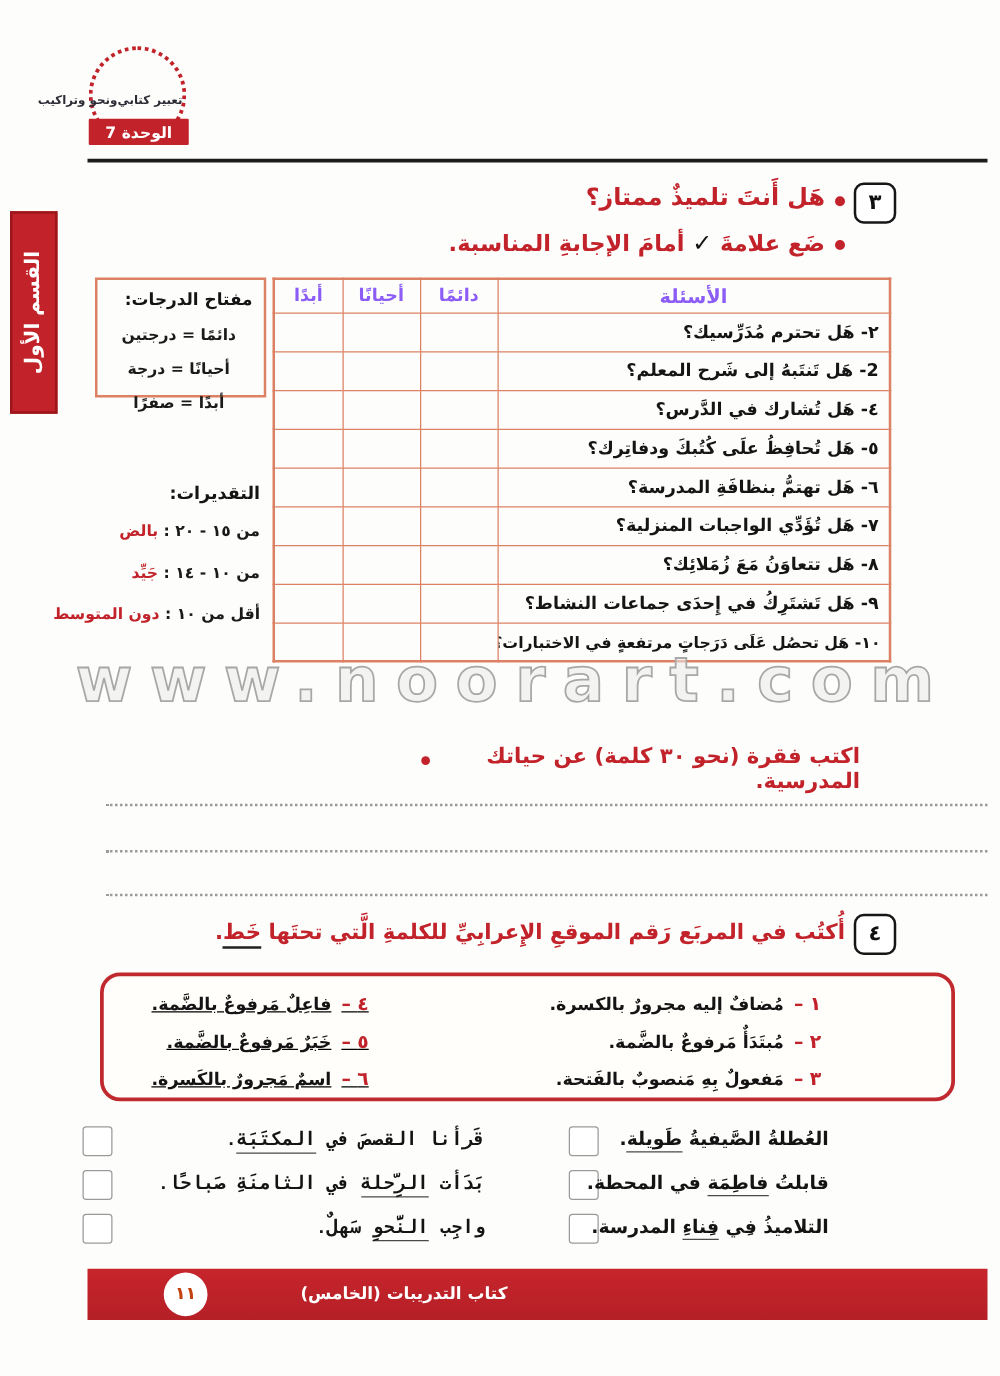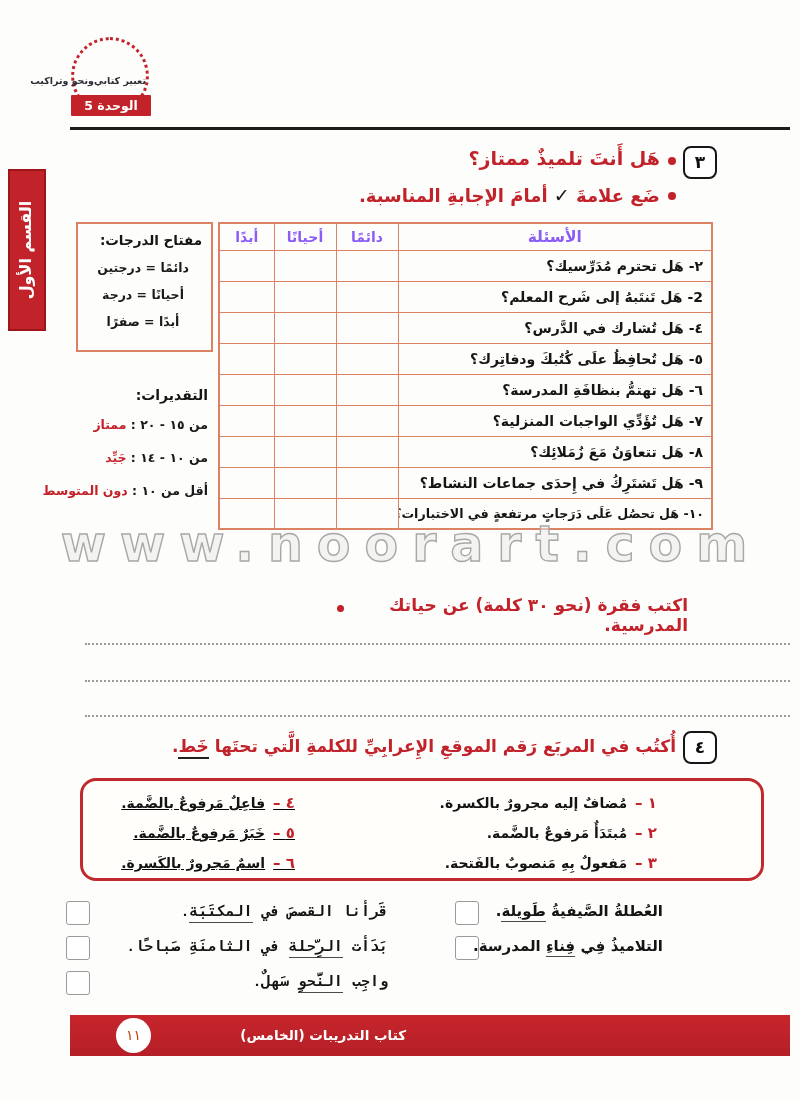--- a/index.html
+++ b/index.html
@@ -49,21 +49,21 @@
     border-collapse:collapse; table-layout:fixed; direction:rtl; }
   .q-table th, .q-table td { border:1.4px solid #dc8163; }
   .q-table { border:2px solid #dc8163; }
   .q-table th { font-size:14px; font-weight:bold; color:#8b5cf6; height:27px; text-align:center; }
   .q-table th.qh { font-size:15.5px;margin-top:42px; }
   .q-table td { height:31px; }
   .q-table td.q { text-align:right; padding-right:8px; font-size:14px; font-weight:600;
     color:#151515; white-space:nowrap; overflow:hidden; }
   .q-table tr:last-child td.q { font-size:12.6px; letter-spacing:-0.2px; }
   
-  .score-key { position:absolute; left:76px; top:222px; width:137px; height:130px;
+  .score-key { position:absolute; left:76px; top:222px; width:137px; height:96px;
     border:2px solid #dc8163; padding:8px 9px 6px 6px; }
   .score-key .sk-title { font-size:13.5px; font-weight:bold; color:#141414; text-align:right; }
   .score-key .sk-item { font-size:12.5px; font-weight:600; color:#1a1a1a; text-align:center; margin-top:12px; }
   .ratings { position:absolute; left:70px; top:387px; width:138px; text-align:right; }
   .ratings .rt-title { font-size:14px; font-weight:bold; color:#141414; margin-bottom:14px; }
   .ratings .rt-item { font-size:12.5px; font-weight:600; color:#1a1a1a; margin-bottom:18px; white-space:nowrap; }
   .ratings .rt-grade { color:#c2222a; font-weight:bold; }
   
   .watermark {
     position:absolute; left:0; top:516px; width:800px; text-align:center; z-index:5;
@@ -99,37 +99,37 @@
   .sent-check {
     position:absolute; left:0; top:3px; width:24px; height:24px;
     border:1.6px solid #9a9a9a; border-radius:3px; background:#fff;
   }
   .sent-text { position:absolute; right:0; top:4px; text-align:right;
     font-size:15px; font-weight:600; color:#141414; white-space:nowrap; }
   .sent-text .u { border-bottom:1.6px solid #4a4a4a; padding-bottom:1px; }
   
   .footer-bar { position:absolute; left:70px; top:1015px; width:720px; height:41px;
     background:linear-gradient(#c7252c,#b51f26); }
-  .page-circle { position:absolute; left:46px; top:3px; width:35px; height:35px;
-    background:#fff; border-radius:50%; color:#c2410c; font-size:14px; font-weight:normal;
+  .page-circle { position:absolute; left:61px; top:3px; width:35px; height:35px;
+    background:#fff; border-radius:50%; color:#c2410c; font-size:14px; font-weight:bold;
     text-align:center; line-height:35px; }
   .footer-title { position:absolute; left:196px; top:12px; width:140px; text-align:center;
     color:#fff; font-size:13.5px; font-weight:bold; white-space:nowrap; }
 </style>
 </head>
 <body>
 
 <div id="page">
 
   <div class="logo-circle">
     <span>تعبير كتابي</span>
     <span>و</span>
     <span>نحو وتراكيب</span>
   </div>
-  <div class="unit-badge">الوحدة 5</div>
+  <div class="unit-badge">الوحدة 7</div>
   <div class="top-rule"></div>
   <div class="section-strip">
     <div class="vtext">القسم الأول</div>
   </div>
 
   <div class="numbox" style="left:683px; top:146px;">٣</div>
   <div class="bullet" style="left:668px; top:157px;"></div>
   <div class="q3-title">هَل أَنتَ تلميذٌ ممتاز؟</div>
   <div class="bullet" style="left:668px; top:192px;"></div>
   <div class="q3-instruction"><span>ضَع علامةَ </span><span class="check-glyph">✓</span><span> أمامَ الإجابةِ المناسبة.</span></div>
@@ -207,21 +207,21 @@
 
   <div class="score-key">
     <div class="sk-title">مفتاح الدرجات:</div>
     <div class="sk-item">دائمًا = درجتين</div>
     <div class="sk-item">أحيانًا = درجة</div>
     <div class="sk-item">أبدًا = صفرًا</div>
   </div>
 
   <div class="ratings">
     <div class="rt-title">التقديرات:</div>
-    <div class="rt-item"><span>من ١٥ - ٢٠ :</span> <span class="rt-grade">ممتاز</span></div>
+    <div class="rt-item"><span>من ١٥ - ٢٠ :</span> <span class="rt-grade">بالض</span></div>
     <div class="rt-item"><span>من ١٠ - ١٤ :</span> <span class="rt-grade">جَيِّد</span></div>
     <div class="rt-item"><span>أقل من ١٠ :</span> <span class="rt-grade">دون المتوسط</span></div>
   </div>
 
   <div class="watermark">www.noorart.com</div>
 
   <div class="bullet" style="left:337px; top:605px; width:7px; height:7px;"></div>
   <div class="para-prompt">اكتب فقرة (نحو ٣٠ كلمة) عن حياتك المدرسية.</div>
   <div class="dotline" style="top:642px;"></div>
   <div class="dotline" style="top:679px;"></div>
@@ -239,20 +239,24 @@
     <div class="key-item colB"><span class="key-num">٦ –</span><span class="key-text">اسمٌ مَجرورٌ بالكَسرة.</span></div>
   </div>
 
   <div class="sent-col right">
     <div class="sent-row">
       <div class="sent-check"></div>
       <div class="sent-text"><span>العُطلةُ الصَّيفيةُ </span><span class="u">طَويلة</span><span>.</span></div>
     </div>
     <div class="sent-row">
       <div class="sent-check"></div>
+      <div class="sent-text"><span>قابلتُ </span><span class="u">فاطِمَة</span><span> في المحطة.</span></div>
+    </div>
+    <div class="sent-row">
+      <div class="sent-check"></div>
       <div class="sent-text"><span>التلاميذُ فِي </span><span class="u">فِناءِ</span><span> المدرسة.</span></div>
     </div>
   </div>
 
   <div class="sent-col left">
     <div class="sent-row">
       <div class="sent-check"></div>
       <div class="sent-text"><span>قَرأنا القصصَ في </span><span class="u">المكتَبَة</span><span>.</span></div>
     </div>
     <div class="sent-row">

